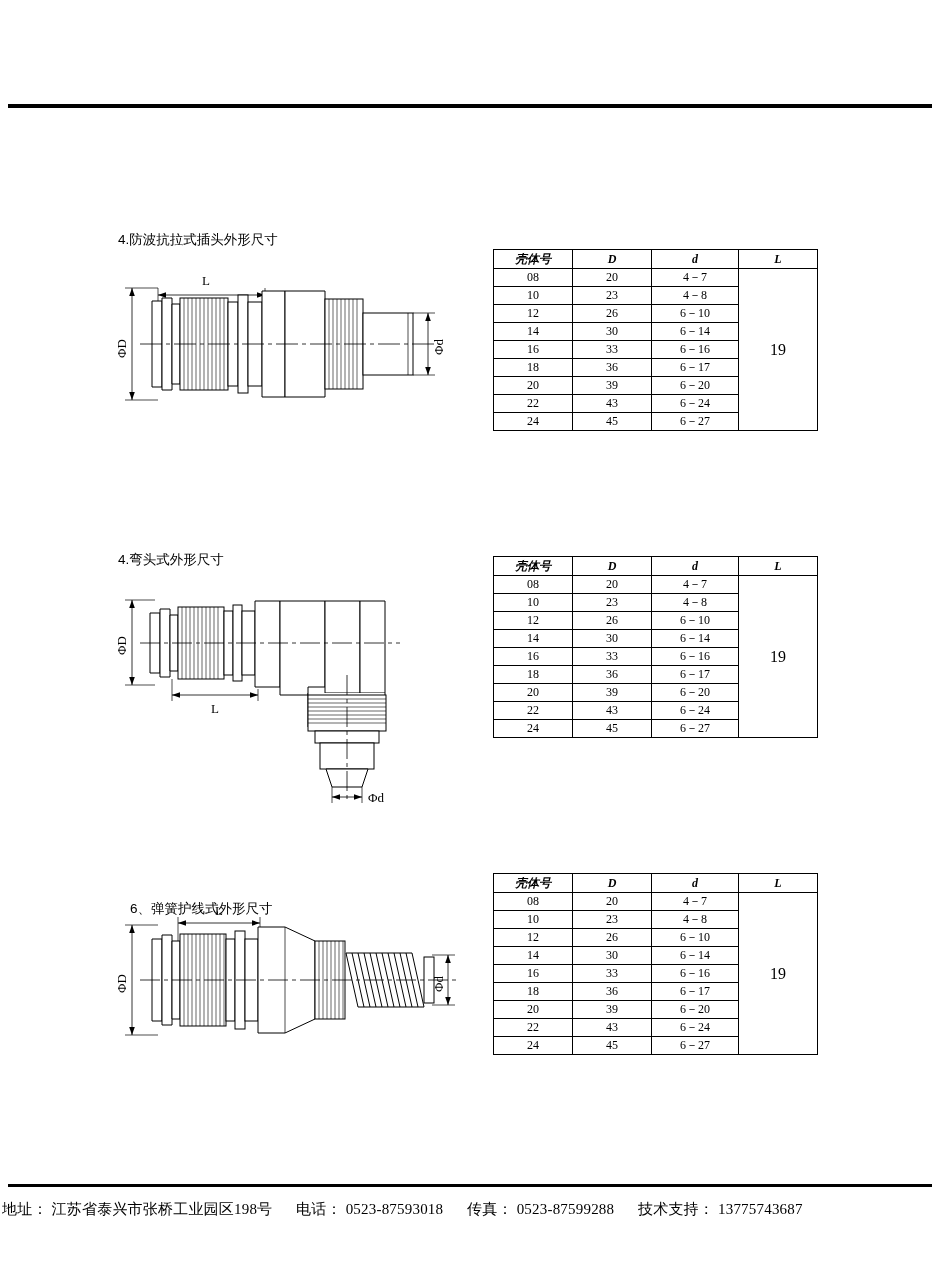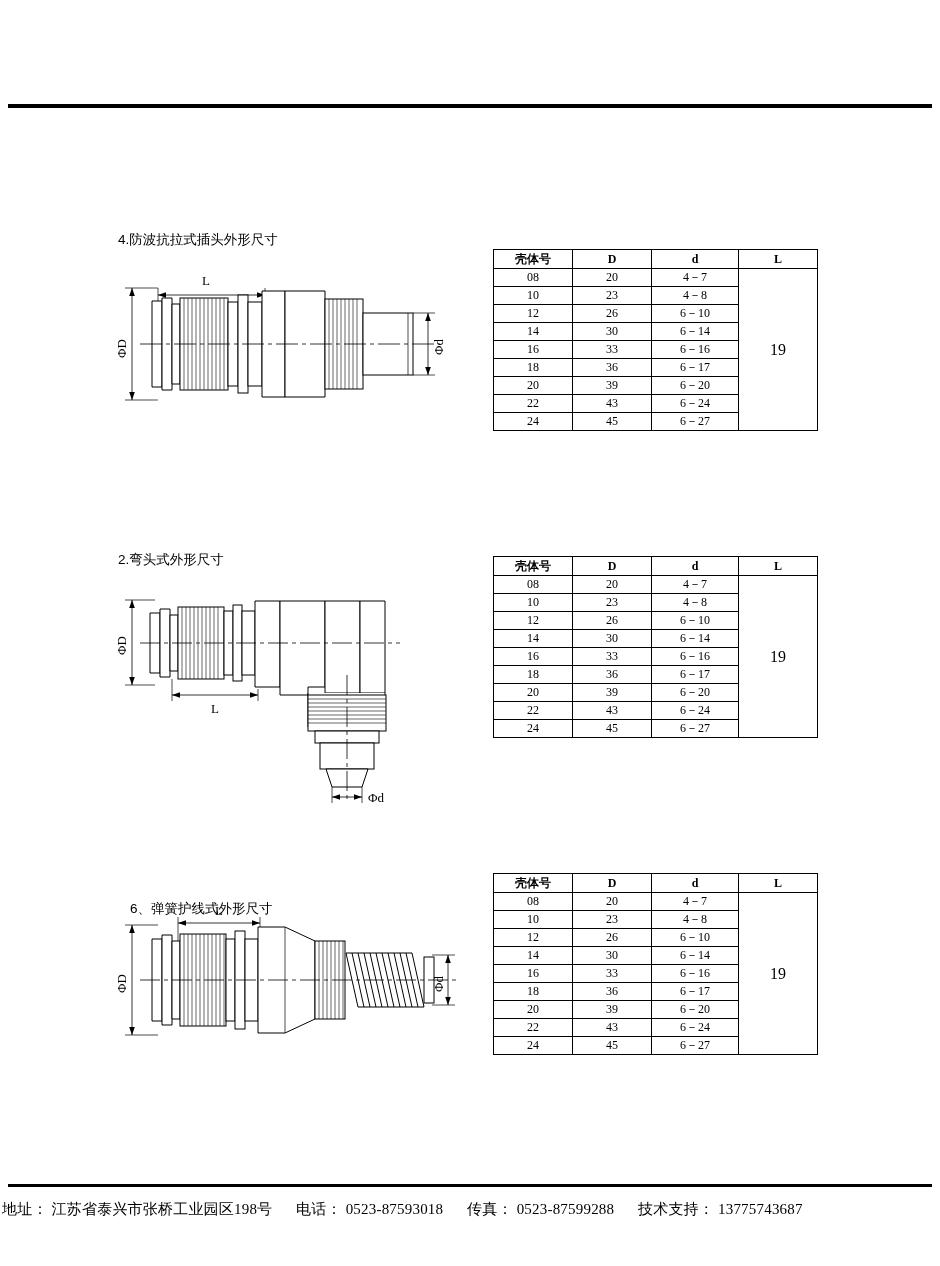--- a/index.html
+++ b/index.html
@@ -84,20 +84,21 @@
     font-weight: normal;
     padding: 0;
     height: 17px;
     line-height: 17px;
   }
   .dim-table th {
     font-weight: bold;
     font-size: 12px;
     height: 18px;
     line-height: 18px;
+    font-style: italic;
   }
   .col-shell { width: 78px; }
   .col-D { width: 78px; }
   .col-d { width: 86px; }
   .col-L { width: 78px; }
   .l-cell {
     font-size: 16px;
   }
 
   
@@ -240,21 +241,21 @@
         <td>6－24</td>
       </tr>
       <tr>
         <td>24</td>
         <td>45</td>
         <td>6－27</td>
       </tr>
     </tbody>
   </table>
 
-  <div class="sec-title" style="left:118px; top:551px;">2.弯头式外形尺寸</div>
+  <div class="sec-title" style="left:118px; top:551px;">4.弯头式外形尺寸</div>
 
   <div class="draw" style="left:110px; top:575px;">
     <svg width="370" height="250" viewBox="0 0 370 250">
       <g stroke="#000" fill="none" stroke-width="1">
 
         <line x1="22" y1="25" x2="22" y2="110" stroke-width="0.8"></line>
         <path d="M22 25 L19.2 33 L24.8 33 Z" fill="#000" stroke="none"></path>
         <path d="M22 110 L19.2 102 L24.8 102 Z" fill="#000" stroke="none"></path>
         <line x1="15" y1="25" x2="45" y2="25" stroke-width="0.7"></line>
         <line x1="15" y1="110" x2="45" y2="110" stroke-width="0.7"></line>

